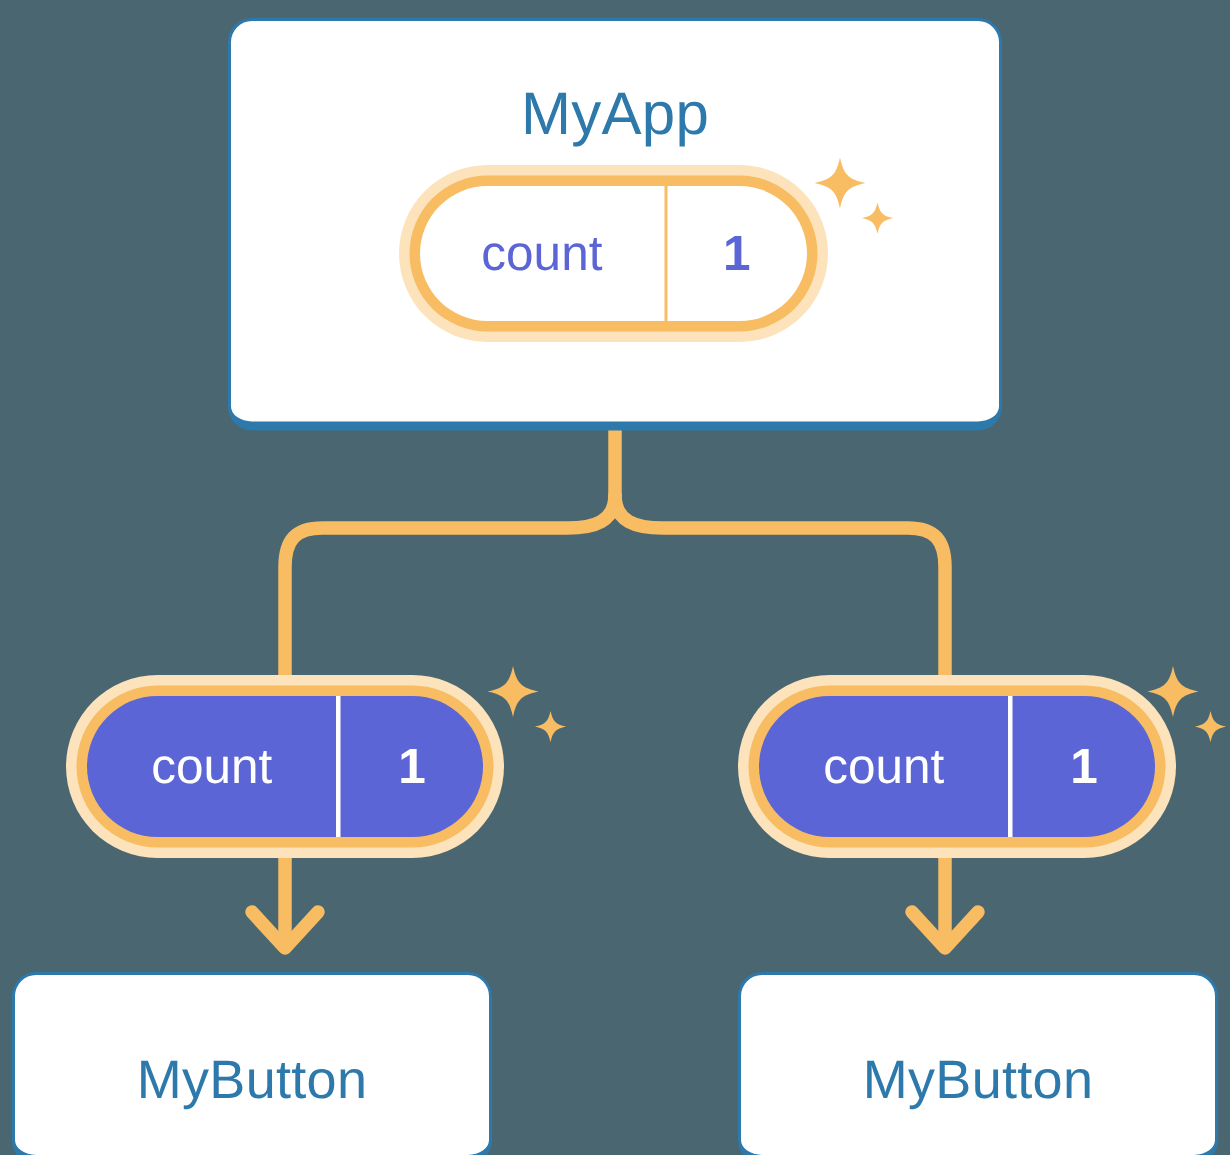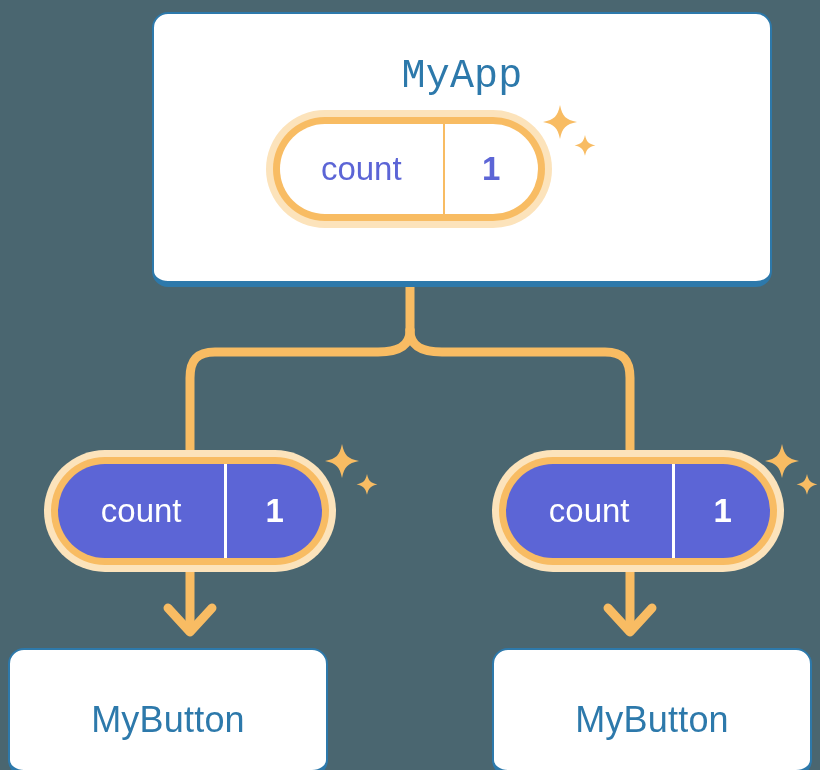--- a/index.html
+++ b/index.html
@@ -28,21 +28,21 @@
   .card-title {
     position: absolute;
     left: 0; right: 0;
     text-align: center;
     color: #2d79ab;
     font-weight: 400;
     letter-spacing: 0.2px;
     white-space: nowrap;
   }
 
-  #app-card { left: 152px; top: 12px; width: 620px; height: 275px; font-family: Liberation Mono, monospace; }
+  #app-card { left: 152px; top: 12px; width: 516px; height: 275px; }
   #app-card .card-title { top: 40px; font-size: 40px; }
 
   #btn-card-left  { left: 8px;  top: 648px; width: 320px; height: 128px; }
   #btn-card-right { left: 492px; top: 648px; width: 320px; height: 128px; }
   #btn-card-left .card-title,
   #btn-card-right .card-title { top: 37px; font-size: 36px; margin-top: 12px; }
 
   
   #wires {
     position: absolute;

